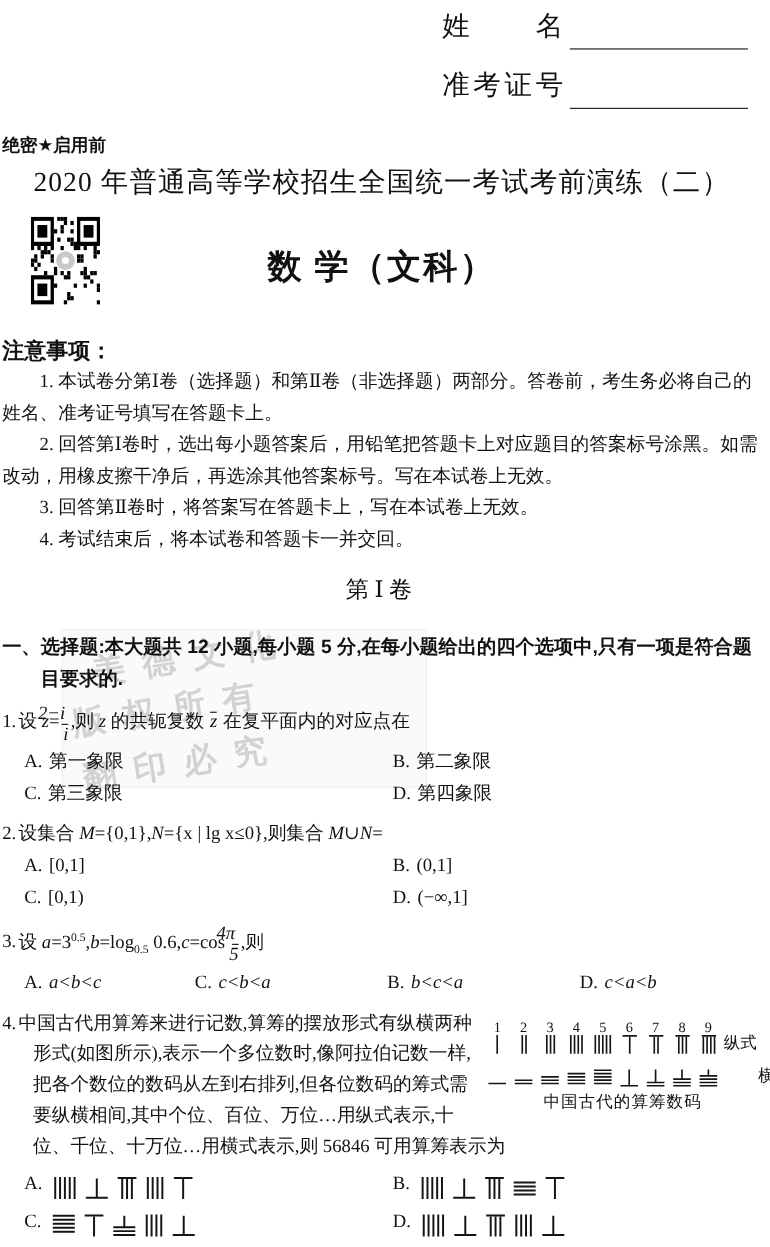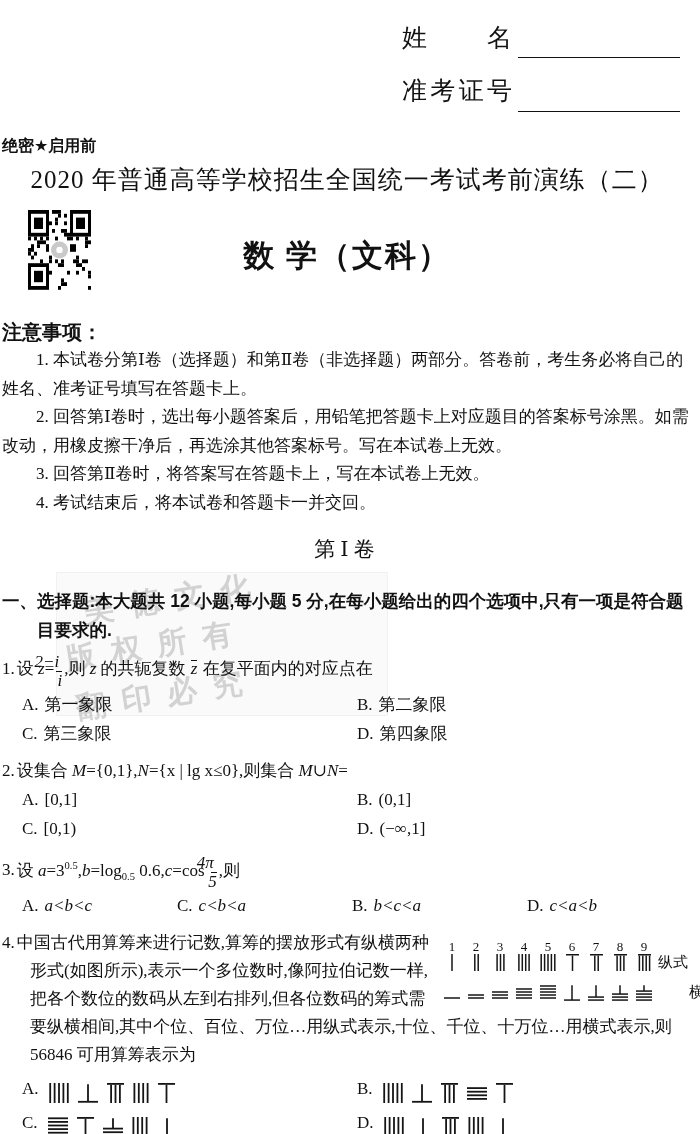--- a/index.html
+++ b/index.html
@@ -3,21 +3,21 @@
 <meta charset="utf-8">
 <style>
   html,body{margin:0;padding:0;}
   body{width:700px;height:1134px;background:#fff;color:#111;
        font-family:"Liberation Serif","DejaVu Serif",serif;
        font-size:17px;line-height:1.65;overflow:hidden;}
   .page{position:relative;width:700px;height:1134px;box-sizing:border-box;
         padding:4px 8px 0 2px;overflow:hidden;}
 
   
-  .hdr-fields{text-align:right;padding-right:12px;margin-top:13px;}
+  .hdr-fields{text-align:right;padding-right:12px;margin-top:0;}
   .hdr-row{margin-bottom:12px;white-space:nowrap;}
   .hdr-label{display:inline-block;width:110px;font-size:25px;
              text-align:justify;text-align-last:justify;vertical-align:bottom;}
   .hdr-line{display:inline-block;width:162px;border-bottom:1.4px solid #111;
             height:28px;margin-left:6px;vertical-align:bottom;}
 
   .secret{font-weight:700;font-size:16px;line-height:1.2;margin:24px 0 4px 0;
           font-family:"Liberation Sans","DejaVu Sans",sans-serif;}
   .exam-title{text-align:center;font-size:25px;letter-spacing:1px;margin:4px 0 8px 0;}
 
@@ -393,20 +393,21 @@
                   <line x1="0" y1="5.890000000000001" x2="16" y2="5.890000000000001" stroke="#151515" stroke-width="1.5"></line>
                   <line x1="0" y1="8.89" x2="16" y2="8.89" stroke="#151515" stroke-width="1.5"></line>
                   <line x1="0" y1="11.89" x2="16" y2="11.89" stroke="#151515" stroke-width="1.5"></line>
                   <line x1="0" y1="14.89" x2="16" y2="14.89" stroke="#151515" stroke-width="1.5"></line>
                   <line x1="8" y1="0" x2="8" y2="5.890000000000001" stroke="#151515" stroke-width="1.5"></line>
                 </svg>
               </div>
             </div>
           <span class="fig-label">横式</span>
         </div>
+        <div class="fig-caption">中国古代的算筹数码</div>
       </div>
       <div class="qstem">
         <span class="qno">4.</span><span>中国古代用算筹来进行记数,算筹的摆放形式有纵横两种形式(如图所示),表示一个多位数时,像阿拉伯记数一样,把各个数位的数码从左到右排列,但各位数码的筹式需要纵横相间,其中个位、百位、万位…用纵式表示,十位、千位、十万位…用横式表示,则 56846 可用算筹表示为</span>
       </div>
       <div class="rod-opts">
         <div class="rod-row">
           <div class="rod-opt">
             <span class="opt-label">A.</span>
             <span class="rods">
                 <svg width="20" height="20" viewBox="0 0 19.400000000000002 20" style="overflow: visible;">

